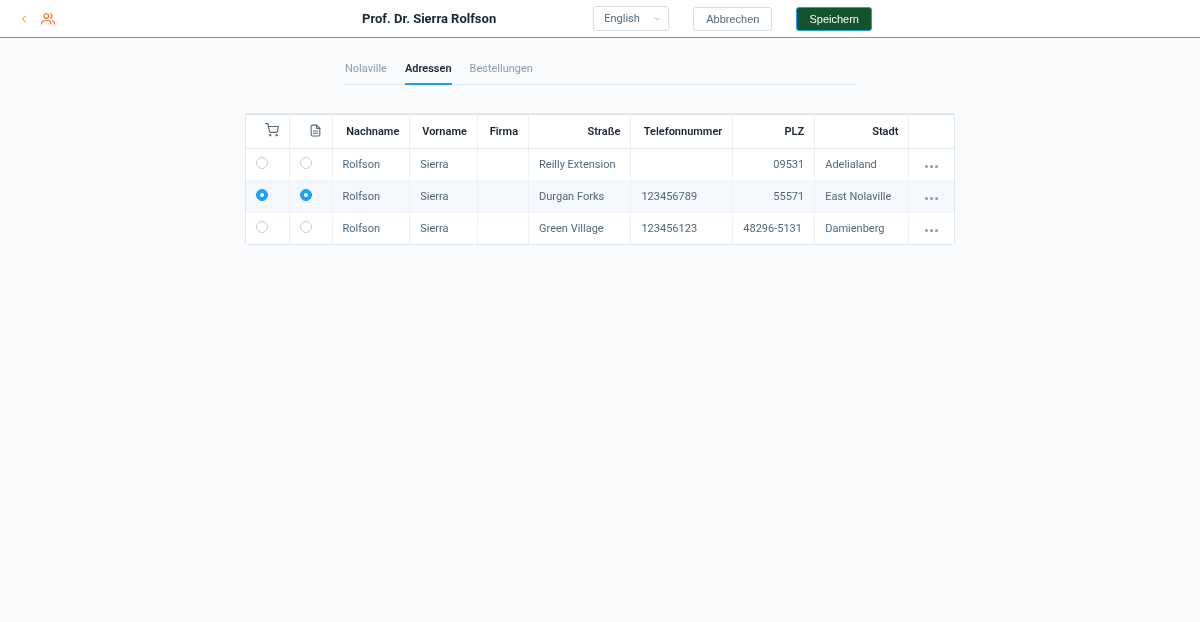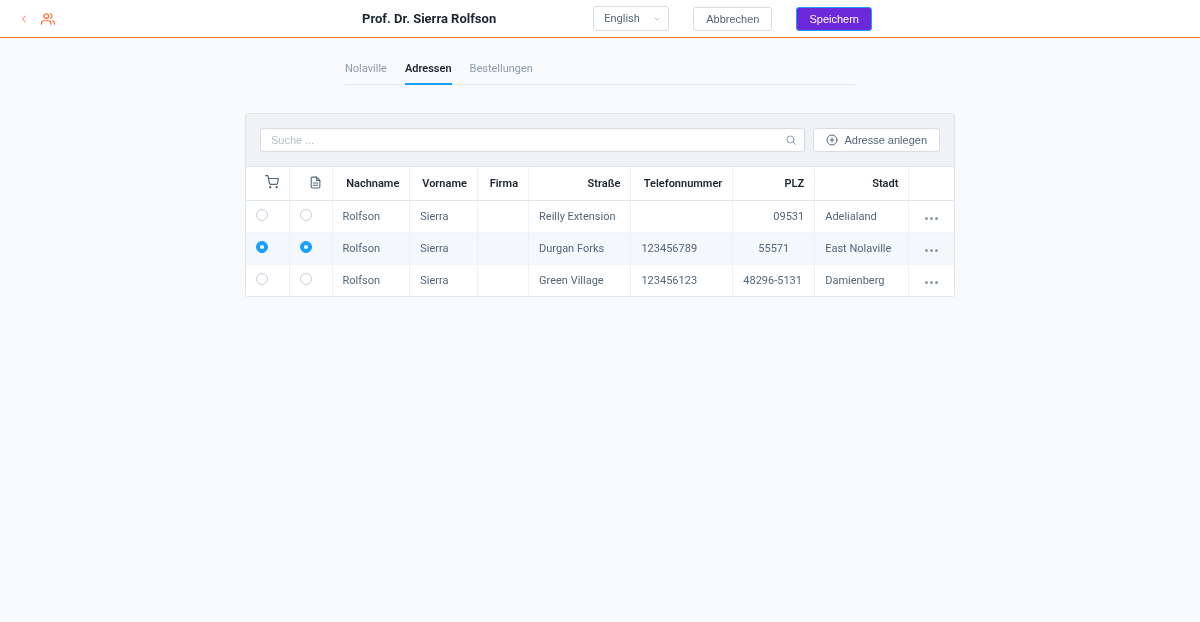--- a/index.html
+++ b/index.html
@@ -79,21 +79,21 @@
     .btn {
       border: 1px solid #d6dde5;
       background: #fff;
       border-radius: 3px;
       padding: 5px 12px;
       font-size: 11px;
       color: #52667a;
       cursor: pointer;
     }
     .btn-primary {
-      background: #6d28d9;
+      background: #14532d;
       border-color: #189eff;
       color: #fff;
     }
     .btn-small {
       display: inline-flex;
       align-items: center;
       gap: 6px;
     }
     .btn-small .plus {
       width: 12px;
@@ -283,41 +283,20 @@
 
 <div class="tabs-wrap">
   <div class="tabs">
     <div class="tab">Nolaville</div>
     <div class="tab active">Adressen</div>
     <div class="tab">Bestellungen</div>
   </div>
 </div>
 
 <div class="panel">
-  <div class="panel-top">
-    <div class="search-wrap">
-      <input class="search-input" type="text" placeholder="Suche ..." style="">
-      <span class="search-icon">
-        <svg class="icon-svg" width="12" height="12" viewBox="0 0 24 24" fill="none" stroke="currentColor" stroke-width="2" stroke-linecap="round" stroke-linejoin="round">
-            <circle cx="11" cy="11" r="7"></circle>
-            <line x1="21" y1="21" x2="16.65" y2="16.65"></line>
-          </svg>
-      </span>
-    </div>
-    <button class="btn btn-small">
-      <span class="plus">
-        <svg class="icon-svg" width="12" height="12" viewBox="0 0 24 24" fill="none" stroke="currentColor" stroke-width="2" stroke-linecap="round" stroke-linejoin="round">
-            <circle cx="12" cy="12" r="10"></circle>
-            <line x1="12" y1="8" x2="12" y2="16"></line>
-            <line x1="8" y1="12" x2="16" y2="12"></line>
-          </svg>
-      </span>
-      <span>Adresse anlegen</span>
-    </button>
-  </div>
 
   <table class="table">
     <thead>
       <tr>
         <th class="col-rad">
           <span style="color:#52667a;display:inline-flex;justify-content:center;">
             <svg class="icon-svg" width="14" height="14" viewBox="0 0 24 24" fill="none" stroke="currentColor" stroke-width="2" stroke-linecap="round" stroke-linejoin="round">
                 <circle cx="9" cy="21" r="1"></circle>
                 <circle cx="20" cy="21" r="1"></circle>
                 <path d="M1 1h4l2.68 13.39a2 2 0 0 0 2 1.61h9.72a2 2 0 0 0 2-1.61L23 6H6"></path>
@@ -362,21 +341,21 @@
             </span></td>
         </tr>
         <tr class="active-row">
           <td class="col-rad"><span class="radio selected"></span></td>
           <td class="col-rad2"><span class="radio selected"></span></td>
           <td class="col-last">Rolfson</td>
           <td class="col-first">Sierra</td>
           <td class="col-firma"></td>
           <td class="col-street">Durgan Forks</td>
           <td class="col-phone">123456789</td>
-          <td class="col-plz" style="text-align: center;">55571</td>
+          <td class="col-plz" style="text-align: right;">55571</td>
           <td class="col-city">East Nolaville</td>
           <td class="col-actions"><span class="ctx-btn">
               <span></span>
               <span></span>
               <span></span>
             </span></td>
         </tr>
         <tr>
           <td class="col-rad"><span class="radio"></span></td>
           <td class="col-rad2"><span class="radio"></span></td>

